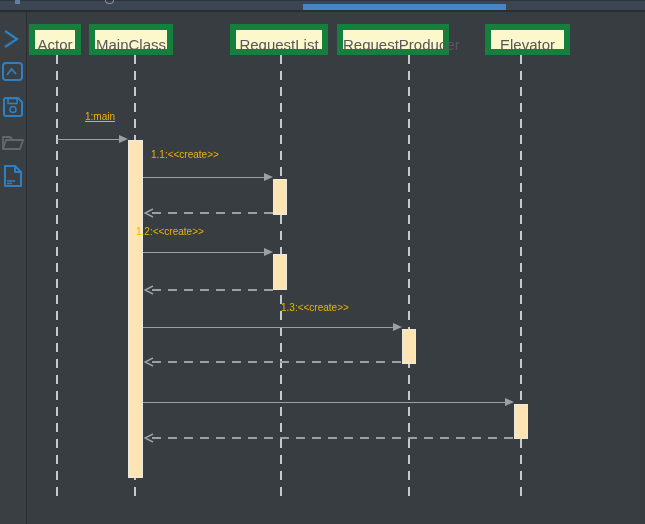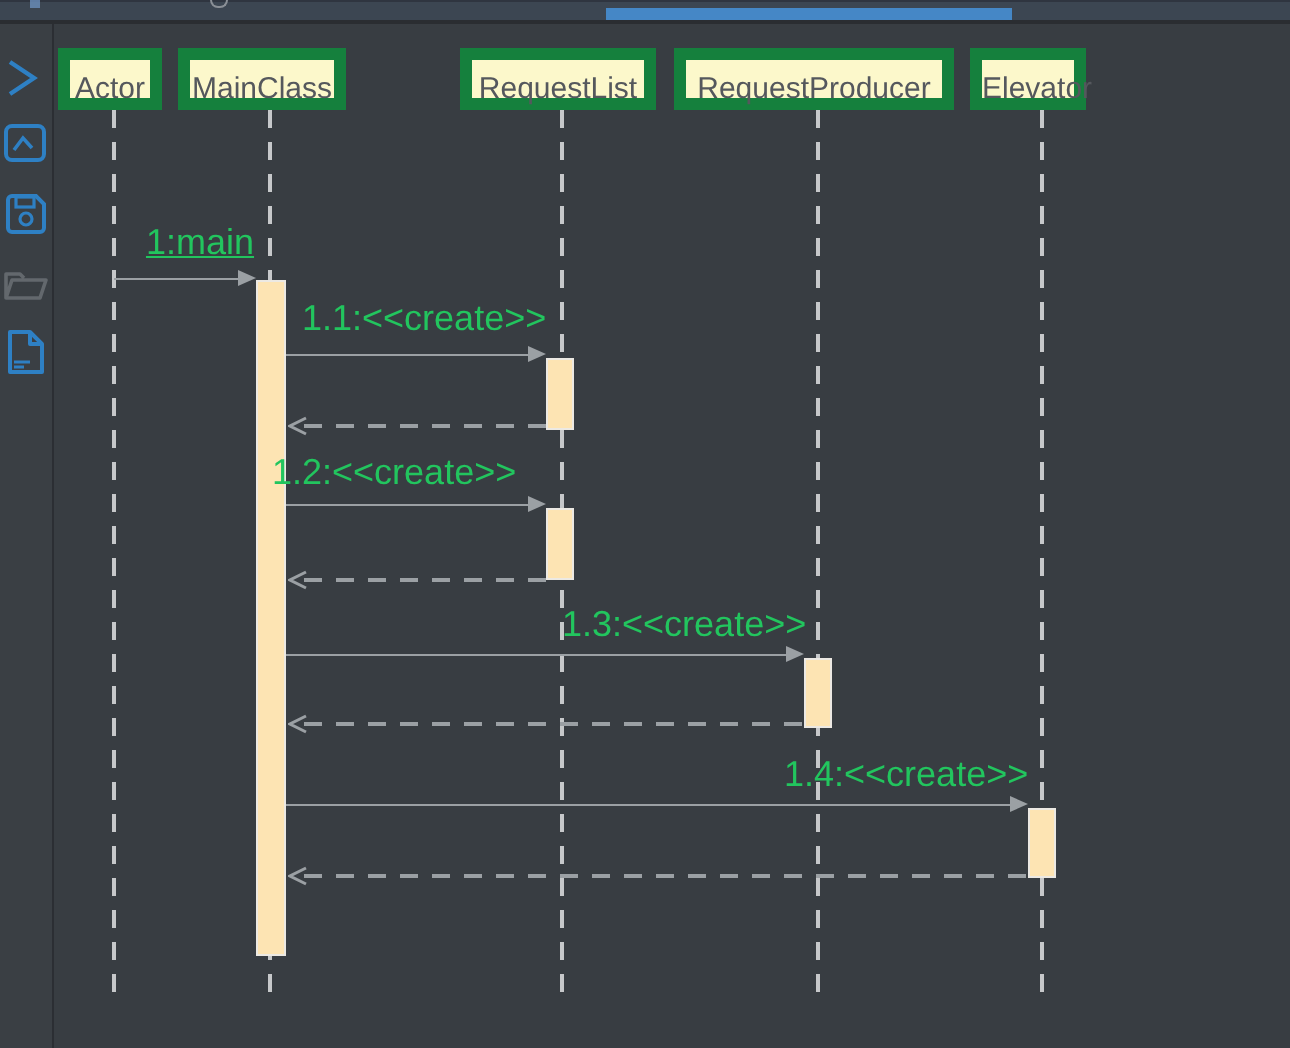--- a/index.html
+++ b/index.html
@@ -40,21 +40,21 @@
   }
   .msg{position:absolute;height:9px;z-index:3;}
   .msg .line{position:absolute;left:0;right:6px;top:4px;height:1px;background:#9ba0a4;}
   .msg .head{position:absolute;right:0;top:0;width:0;height:0;
     border-left:9px solid #9ba0a4;border-top:4px solid transparent;border-bottom:4px solid transparent;}
   .ret{position:absolute;height:10px;z-index:3;}
   .ret .dash{position:absolute;left:8px;right:0;top:4px;height:2px;
     background:repeating-linear-gradient(to right,#9ba0a4 0 9px,transparent 9px 16px);}
   .ret svg{position:absolute;left:0;top:0;}
   .mlabel{
-    position:absolute;color:#22c55e;font-size:18px;z-index:4;white-space:nowrap;
+    position:absolute;color:#eab308;font-size:10px;z-index:4;white-space:nowrap;
   }
   .mlabel.underline{text-decoration:underline;}
 </style>
 </head>
 <body>
 
 <div class="screen">
 
   <div class="topbar">
     <div class="icon-remnant-a"></div>
@@ -107,22 +107,22 @@
 
   <div class="lifeline" style="left:56px;"></div>
   <div class="lifeline" style="left:134px;"></div>
   <div class="lifeline" style="left:280px;"></div>
   <div class="lifeline" style="left:408px;"></div>
   <div class="lifeline" style="left:520px;"></div>
 
   <div class="participant" style="left:29px;width:52px;">Actor</div>
   <div class="participant" style="left:89px;width:84px;">MainClass</div>
   <div class="participant" style="left:230px;width:98px;">RequestList</div>
-  <div class="participant" style="left:337px;width:140px;">RequestProducer</div>
-  <div class="participant" style="left:485px;width:58px;">Elevator</div>
+  <div class="participant" style="left:337px;width:112px;">RequestProducer</div>
+  <div class="participant" style="left:485px;width:85px;">Elevator</div>
 
   <div class="activation" style="left:128px;top:140px;width:15px;height:338px;"></div>
   <div class="activation" style="left:273px;top:179px;width:14px;height:36px;"></div>
   <div class="activation" style="left:273px;top:254px;width:14px;height:36px;"></div>
   <div class="activation" style="left:402px;top:329px;width:14px;height:35px;"></div>
   <div class="activation" style="left:514px;top:404px;width:14px;height:35px;"></div>
 
   <div class="msg" style="left:57px;top:135px;width:71px;">
       <div class="line"></div>
       <div class="head"></div>
@@ -166,15 +166,14 @@
     <div class="dash"></div>
     <svg width="10" height="10" viewBox="0 0 10 10">
         <path d="M9 1 L1 5 L9 9" fill="none" stroke="#9ba0a4" stroke-width="1.5"></path>
       </svg>
   </div>
 
   <div class="mlabel underline" style="left:68px;top:111px;width:64px;text-align:center;">1:main</div>
   <div class="mlabel" style="left:151px;top:149px;text-align:center;">1.1:&lt;&lt;create&gt;&gt;</div>
   <div class="mlabel" style="left:136px;top:226px;">1.2:&lt;&lt;create&gt;&gt;</div>
   <div class="mlabel" style="left:281px;top:302px;">1.3:&lt;&lt;create&gt;&gt;</div>
-  <div class="mlabel" style="left:392px;top:377px;">1.4:&lt;&lt;create&gt;&gt;</div>
 
 </div>
 
 </body></html>

